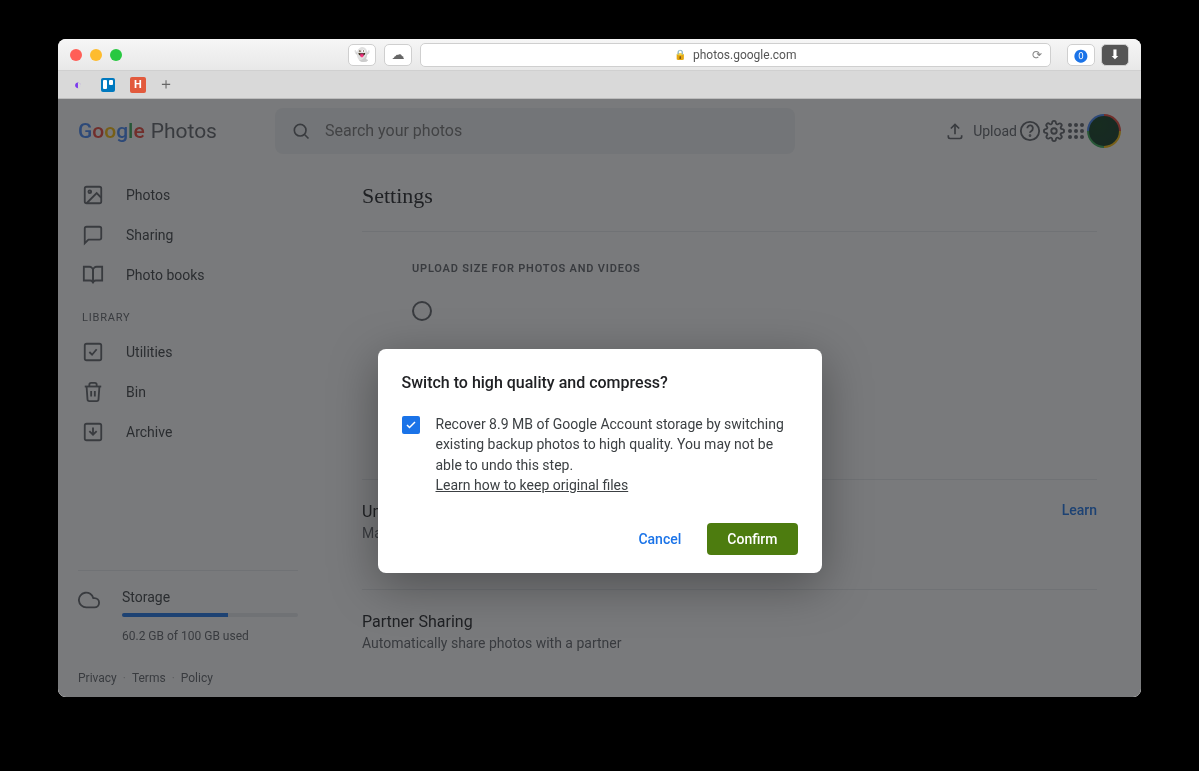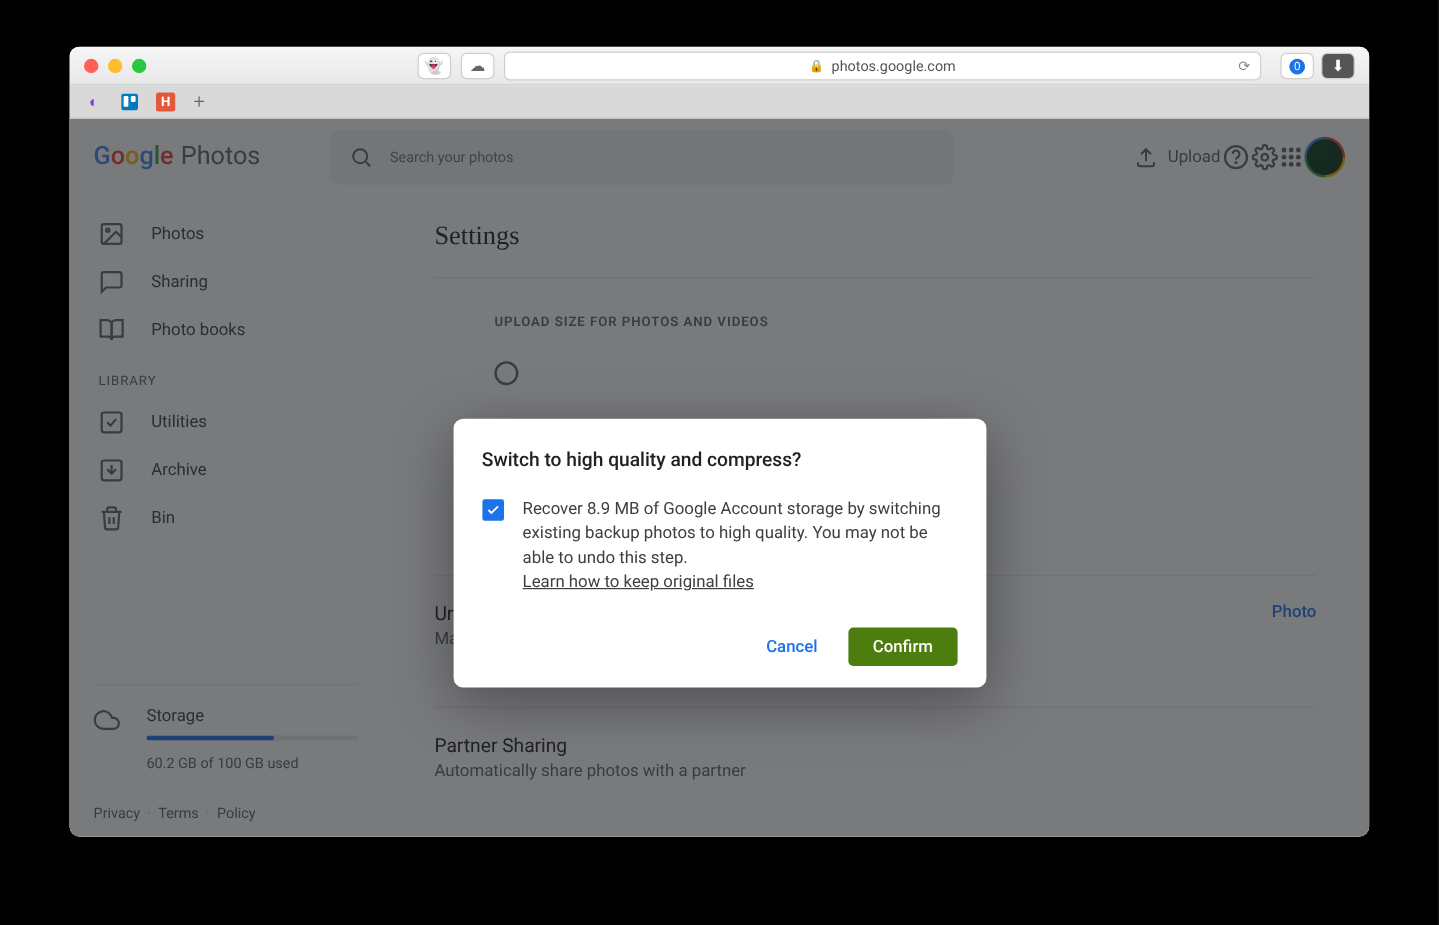--- a/index.html
+++ b/index.html
@@ -32,21 +32,21 @@
 .app { flex:1; position:relative; overflow:hidden; background:#fff;}
 .scrim { position:absolute; inset:0; background:rgba(32,33,36,0.6); z-index:20;}
 
 
 .app-header{height:64px; display:flex; align-items:center; padding:0 20px; gap:18px; border-bottom:1px solid transparent;}
 .logo { font-size:21px; display:flex; align-items:center; gap:4px; }
 .googletext span{font-weight:500}
 .g1{color:#4285F4}.g2{color:#EA4335}.g3{color:#FBBC05}.g4{color:#4285F4}.g5{color:#34A853}.g6{color:#EA4335}
 .photos-word{color:#5f6368; font-size:21px; font-weight:400; margin-left:2px;}
 .searchbox{ flex:1; max-width:520px; height:46px; background:#f1f3f4; border-radius:8px; display:flex; align-items:center; padding:0 16px; gap:14px; margin-left:40px;}
-.searchbox input{ border:none; background:transparent; font-size:12px; color:#5f6368; outline:none; flex:1;}
+.searchbox input{ border:none; background:transparent; font-size:16px; color:#5f6368; outline:none; flex:1;}
 .header-actions{ margin-left:auto; display:flex; align-items:center; gap:2px;}
 .hact{ color:#5f6368; display:flex; align-items:center; gap:8px; font-size:14px;}
 .hact svg,.hact-icon svg{display:block}
 .avatar{width:34px;height:34px;border-radius:50%;background:conic-gradient(#ea4335 0 25%,#fbbc05 0 50%,#34a853 0 75%,#4285f4 0);padding:2px;}
 .avatar-in{width:100%;height:100%;border-radius:50%;background:radial-gradient(circle at 30% 30%,#0a3d1a,#0a3520 70%);}
 
 
 .app-body{display:flex; height:calc(100% - 64px);}
 .sidebar{width:260px; padding:12px 0 12px 20px; display:flex; flex-direction:column; overflow:hidden;}
 .nav-item{display:flex; align-items:center; gap:22px; height:40px; color:#3c4043; font-size:14px; border-radius:0 20px 20px 0; padding-left:4px;}
@@ -216,34 +216,34 @@
         <div class="lib-label">LIBRARY</div>
         <div class="nav-item">
           <svg width="22" height="22" viewBox="0 0 24 24" fill="none" stroke="currentColor" stroke-width="2">
               <rect x="3" y="3" width="18" height="18" rx="2"></rect>
               <polyline points="8 12 11 15 16 9"></polyline>
             </svg>
           <span>Utilities</span>
         </div>
         <div class="nav-item">
           <svg width="22" height="22" viewBox="0 0 24 24" fill="none" stroke="currentColor" stroke-width="2">
-              <rect x="3" y="3" width="18" height="18" rx="2"></rect>
-              <polyline points="8 11 12 15 16 11"></polyline>
-              <line x1="12" y1="7" x2="12" y2="15"></line>
-            </svg>
-          <span>Archive</span>
-        </div>
-        <div class="nav-item">
-          <svg width="22" height="22" viewBox="0 0 24 24" fill="none" stroke="currentColor" stroke-width="2">
               <polyline points="3 6 5 6 21 6"></polyline>
               <path d="M19 6l-1 14a2 2 0 01-2 2H8a2 2 0 01-2-2L5 6"></path>
               <path d="M10 11v6M14 11v6"></path>
               <path d="M8 6V4a2 2 0 012-2h4a2 2 0 012 2v2"></path>
             </svg>
           <span>Bin</span>
+        </div>
+        <div class="nav-item">
+          <svg width="22" height="22" viewBox="0 0 24 24" fill="none" stroke="currentColor" stroke-width="2">
+              <rect x="3" y="3" width="18" height="18" rx="2"></rect>
+              <polyline points="8 11 12 15 16 11"></polyline>
+              <line x1="12" y1="7" x2="12" y2="15"></line>
+            </svg>
+          <span>Archive</span>
         </div>
 
         <div class="storage-sec">
           <div class="storage-row">
             <svg width="22" height="22" viewBox="0 0 24 24" fill="none" stroke="#5f6368" stroke-width="2">
                 <path d="M18 10h-1.26A8 8 0 109 20h9a5 5 0 000-10z"></path>
               </svg>
             <div class="storage-info">
               <div class="storage-title">Storage</div>
               <div class="bar">
@@ -274,21 +274,21 @@
               <div class="radio-outer"></div>
             </div>
         </div>
         <div class="bluebtn"></div>
 
         <div class="setting-row">
           <div>
             <h3>Unsupported videos</h3>
             <p>Manage your videos that can't be processed</p>
           </div>
-          <span class="view-link">Photo</span>
+          <span class="view-link">Learn</span>
         </div>
         <div class="setting-row" style="border-top:1px solid #e8eaed">
           <div>
             <h3>Partner Sharing</h3>
             <p>Automatically share photos with a partner</p>
           </div>
         </div>
       </div>
     </div>
 

